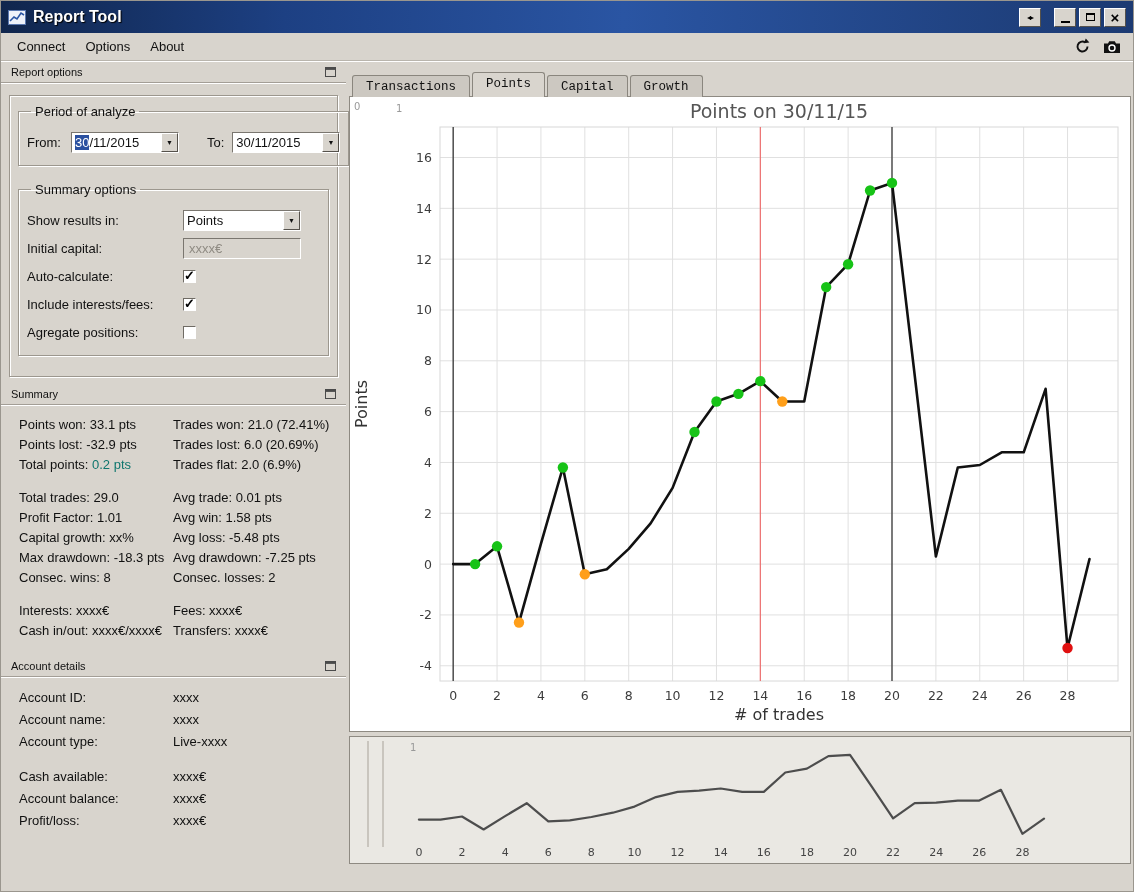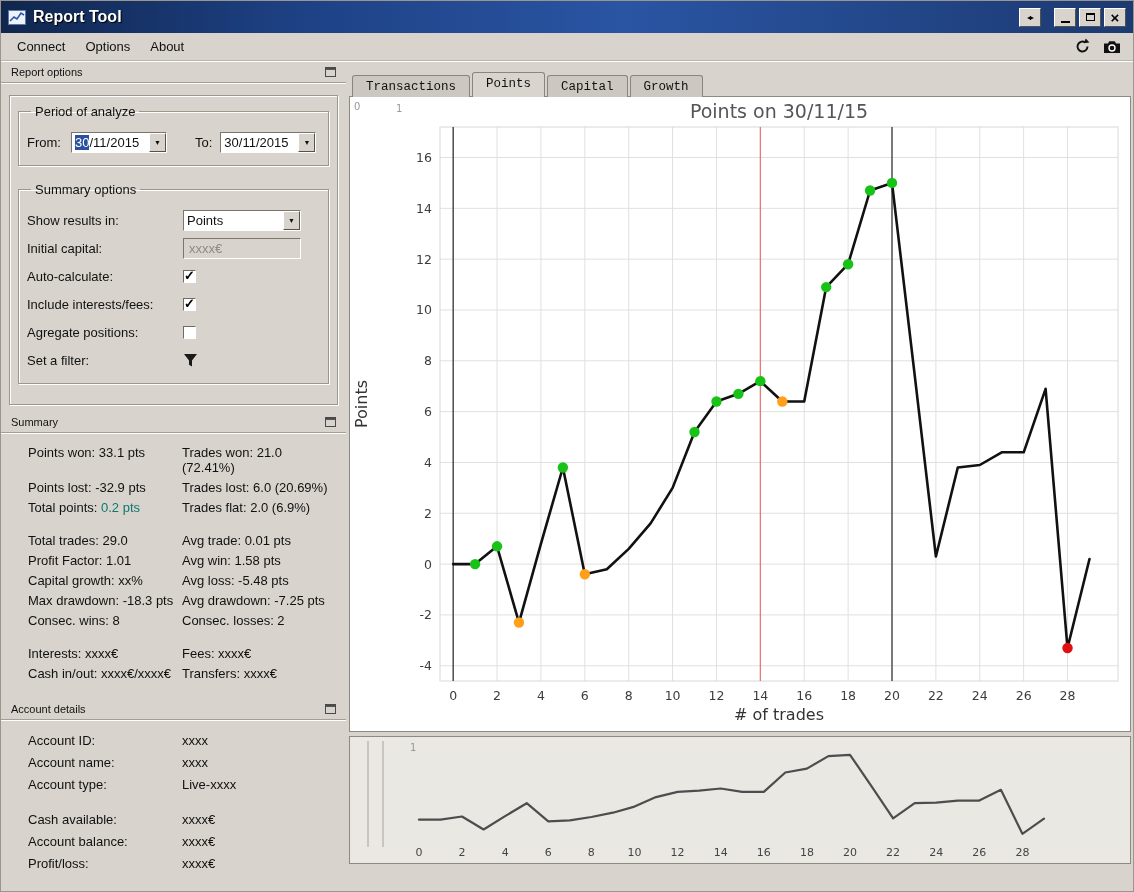--- a/index.html
+++ b/index.html
@@ -50,40 +50,40 @@
   fieldset { border:1px solid #9c978e; box-shadow:1px 1px 0 #fff, inset 1px 1px 0 #fff;
     margin:2px 2px 16px; padding:6px 8px 10px; }
   legend { padding:0 4px; margin-left:4px; }
 
   .frow { display:flex; align-items:center; margin:7px 0 2px; min-height:21px; }
   .flabel { width:156px; flex:0 0 156px; }
   .lbl-from { width:44px; flex:0 0 44px; }
   .lbl-to { margin-left:28px; margin-right:8px; }
 
   .sunken { border:1px solid; border-color:#7a766f #ffffff #ffffff #7a766f; }
-  .date-box { width:96px; height:21px; display:flex; background:#fff; }
+  .date-box { width:108px; height:21px; display:flex; background:#fff; }
   .date-text { flex:1; display:flex; align-items:center; padding:0 3px; background:#fff; overflow:hidden; white-space:nowrap; }
   .sel { background:#2a50a0; color:#fff; }
   .combo-btn { width:17px; flex:0 0 17px; background:#d8d4cd;
     border:1px solid; border-color:#fff #55514b #55514b #fff;
     display:flex; align-items:center; justify-content:center; font-size:7px; }
   .combo { width:118px; height:21px; display:flex; background:#fff; }
 
   .disabled-box { width:118px; height:21px; background:#d8d4cd; color:#908c84;
     display:flex; align-items:center; padding:0 5px; }
 
   .checkbox { width:13px; height:13px; background:#fff; position:relative;
     border:1px solid; border-color:#6f6b64 #fff #fff #6f6b64; }
   .checkbox.checked::after { content:"✓"; position:absolute; left:0px; top:-3px;
     font-size:13px; font-weight:bold; color:#000; }
 
   .filter-ico { width:15px; height:15px; display:block; }
 
   
-  .rows { padding:9px 13px 2px; }
+  .rows { padding:9px 4px 2px; }
   .sgroup { margin-bottom:13px; }
   .srow, .arow { display:grid; grid-template-columns:154px 1fr; padding:2.5px 0 2.5px 14px; }
   .arow { padding:3.5px 0 3.5px 14px; }
 
   .spacer { flex:1; }
 
   
   .statusbar { height:28px; flex:0 0 28px; border-top:1px solid #a39e96;
     box-shadow:inset 0 1px 0 #fff; display:flex; align-items:center;
     justify-content:space-between; padding:0 10px; }
@@ -204,26 +204,20 @@
           <div class="frow">
             <span class="flabel">Include interests/fees:</span>
             <span class="checkbox checked"></span>
           </div>
 
           <div class="frow">
             <span class="flabel">Agregate positions:</span>
             <span class="checkbox"></span>
           </div>
 
-          <div class="frow">
-            <span class="flabel">Set a filter:</span>
-            <svg class="filter-ico" viewBox="0 0 15 15">
-              <path d="M1 1 H14 L9 7.5 V13.5 L6 11.8 V7.5 Z" fill="#1a1a1a"></path>
-            </svg>
-          </div>
         </fieldset>
       </div>
 
       <div class="sec-header">
         <span class="t">Summary</span>
         <svg class="dock-ico" viewBox="0 0 11 10">
           <rect x="0.5" y="0.5" width="10" height="9" fill="none" stroke="#4a4a4a"></rect>
           <rect x="0.5" y="0.5" width="10" height="2.4" fill="#4a4a4a"></rect>
         </svg>
       </div>

